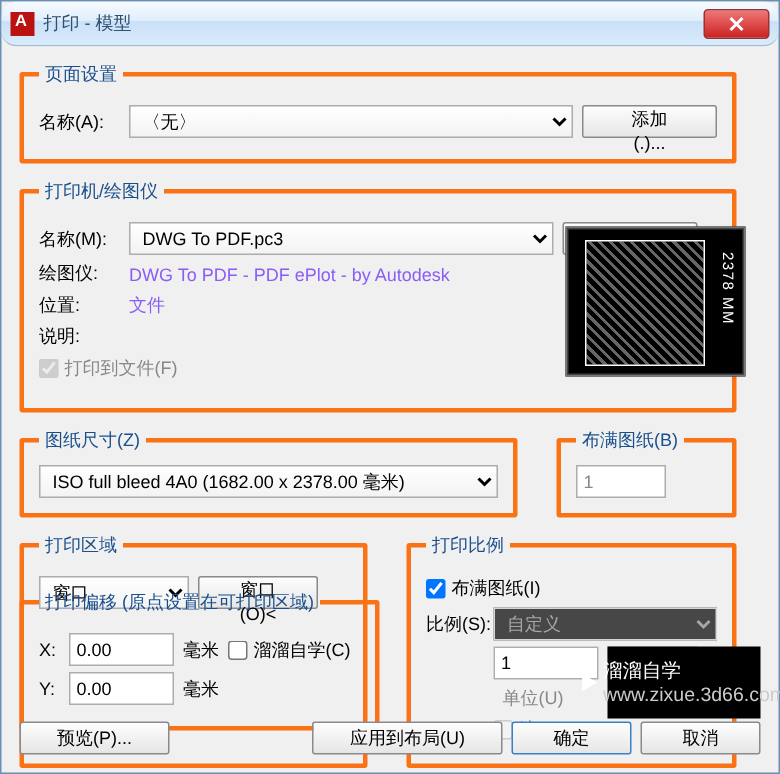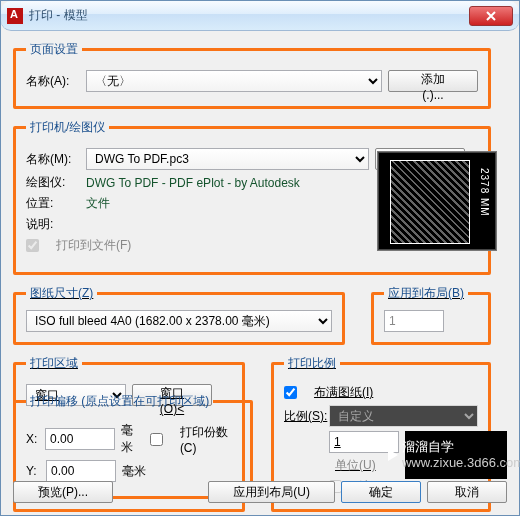--- a/index.html
+++ b/index.html
@@ -14,31 +14,31 @@
   .content { padding: 10px 12px; }
   fieldset { border:3px solid #f97316; border-radius:2px; margin:0 16px 10px 0; padding:8px 10px 10px 10px; }
   legend { padding:0 4px; color:#1a4f8d; }
   .row { display:flex; align-items:center; margin:4px 0; }
   .lbl { width:60px; }
   .lbl-s { width:45px; }
   select, input[type=text] { height:22px; border:1px solid #abadb3; background:#fff; padding:0 4px; }
   select { background:linear-gradient(#fff,#f3f3f3); }
   .btn { height:22px; border:1px solid #8a8a8a; background:linear-gradient(#fdfdfd,#e6e6e6); padding:0 24px; cursor:pointer; border-radius:2px; }
   .btn.wide { min-width:80px; }
-  .info-text { color:#14532d; }
+  .info-text { color:#8b5cf6; }
   .printer-icon { display:inline-block; width:14px; height:12px; background:#777; margin-right:4px; vertical-align:middle; position:relative; }
   .printer-icon::after { content:""; position:absolute; top:-4px; left:3px; width:8px; height:4px; background:#aaa; }
   .preview-box { position:absolute; right:22px; top:150px; width:120px; height:100px; background:#000; border:1px solid #777; box-shadow:inset 0 0 0 1px #444; }
   .preview-inner { position:absolute; left:12px; top:8px; width:80px; height:84px; border:1px solid #fff;
     background:repeating-linear-gradient(45deg,#000,#000 3px,#666 3px,#666 5px); }
   .preview-side { position:absolute; right:6px; top:16px; color:#fff; font-size:10px; writing-mode:vertical-rl; letter-spacing:1px; }
-  .chk { display:flex; align-items:center; gap:17px; }
+  .chk { display:flex; align-items:center; gap:4px; }
   input[type=checkbox] { width:13px; height:13px; margin:0; }
   .disabled-text { color:#888; }
-  .cols { display:flex; gap:10px;text-decoration:underline; }
+  .cols { display:flex; gap:10px; }
   .bottom-bar { position:absolute; left:12px; right:12px; bottom:12px; display:flex; align-items:center; }
   .bottom-bar .spacer { flex:1; }
   .watermark { position:absolute; right:12px; bottom:36px; width:102px; height:48px; background:#000; border-radius:0; color:#fff; display:flex; align-items:center; justify-content:center; gap:4px; font-size:13px; }
   .watermark .play { width:0;height:0;border-left:10px solid #fff;border-top:6px solid transparent;border-bottom:6px solid transparent; }
   .watermark .tx { font-size:13px; line-height:1.1; }
   .watermark .sub { font-size:13px; color:#ccc;text-align:center; }
   .small-gap { margin-left:6px; }
   .num-input { width:70px; }
   .unit-sel { width:60px; }
   .grey-input { background:#000000; color:#888; border:1px solid #ccc; }
@@ -102,21 +102,21 @@
     </div>
 
     <div class="cols">
       <fieldset style="flex:1">
         <legend>图纸尺寸(Z)</legend>
         <select style="width:100%">
           <option>ISO full bleed 4A0 (1682.00 x 2378.00 毫米)</option>
         </select>
       </fieldset>
       <fieldset style="width:120px">
-        <legend>应用到布局(B)</legend>
+        <legend>布满图纸(B)</legend>
         <input type="text" class="grey-input" style="width: 60px;" value="1">
       </fieldset>
     </div>
 
     <div class="cols">
       <fieldset style="width:240px">
         <legend>打印区域</legend>
         <div class="row">
           <select style="width:100px">
             <option>窗口</option>
@@ -158,21 +158,21 @@
     </div>
 
     <fieldset style="width:240px;position:absolute;left:12px;top:392px">
       <legend>打印偏移 (原点设置在可打印区域)</legend>
       <div class="row">
         <span style="width:20px">X:</span>
         <input type="text" class="num-input" value="0.00" style="">
         <span class="small-gap">毫米</span>
         <div class="chk small-gap">
           <input type="checkbox" style="">
-          <span>打印份数(C)</span>
+          <span>溜溜自学(C)</span>
         </div>
       </div>
       <div class="row">
         <span style="width:20px">Y:</span>
         <input type="text" class="num-input" value="0.00" style="">
         <span class="small-gap">毫米</span>
       </div>
     </fieldset>
   </div>
 

